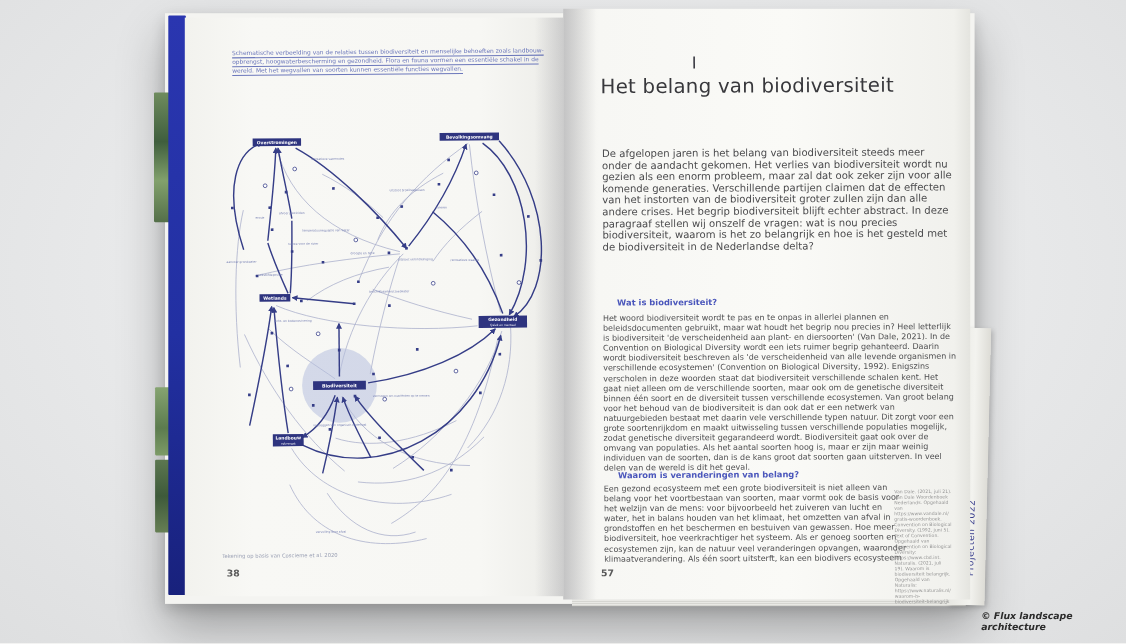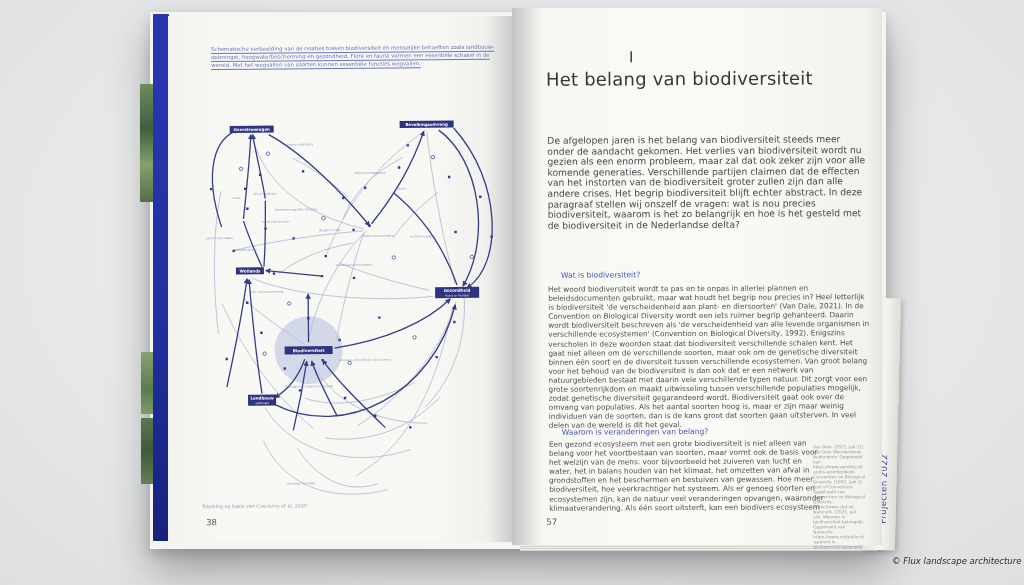--- a/index.html
+++ b/index.html
@@ -32,37 +32,37 @@
     box-shadow:2px 2px 5px rgba(0,0,0,.18);display:flex;align-items:flex-end;justify-content:center;}
   .tab-label{writing-mode:vertical-rl;transform:rotate(180deg);color:#3a3f8e;font-size:8.5px;
     letter-spacing:.4px;margin-bottom:26px;margin-left:8px;}
   .stack-bottom{position:absolute;left:380px;top:539px;width:358px;height:6px;z-index:3;
     background:repeating-linear-gradient(180deg,#e9e9e5 0 1px,#d6d6d1 1px 2px);}
   
   .lp-inner{position:absolute;inset:0;transform:rotate(-0.5deg);}
   .caption-top{position:absolute;left:45px;top:28px;color:#6b77bb;font-size:5.4px;line-height:8px;
     text-decoration:underline;text-decoration-thickness:.5px;text-underline-offset:1.5px;white-space:nowrap;}
   .caption-bottom{position:absolute;left:32px;top:487px;color:#9aa0b4;font-size:4.8px;}
-  .pageno{color:#5a5a5a;font-size:8.5px;}
+  .pageno{color:#5a5a5a;font-size:8.5px;font-weight:bold;}
   .pn-left{position:absolute;left:36px;top:500px;}
   .pn-right{position:absolute;left:33px;top:508px;}
   
   .rp-inner{position:absolute;inset:0;transform:rotate(-0.3deg);color:#474747;}
   .chapter-numeral{position:absolute;left:118px;top:40px;font-size:15px;color:#3c3c44;}
   .page-title{position:absolute;left:35px;top:60px;font-size:18px;color:#38383c;letter-spacing:.2px;}
   .intro{position:absolute;left:36px;top:127px;width:320px;font-size:9.2px;line-height:10.6px;color:#4a4a4c;}
-  .subhead{position:absolute;color:#4a56bb;font-size:7.6px;}
+  .subhead{position:absolute;color:#4a56bb;font-size:7.6px;font-weight:bold;}
   .sh1{left:49px;top:262px;}
   .sh2{left:49px;top:419px;}
   .body-text{position:absolute;font-size:7.3px;line-height:9.1px;color:#4f4f51;text-align:left;}
   .bt1{left:36px;top:276px;width:322px;}
   .bt2{left:36px;top:431px;width:278px;}
   .footnote{position:absolute;left:300px;top:437px;width:52px;font-size:4.2px;line-height:5px;
     color:#8b8b8b;opacity:.9;word-break:break-word;}
-  .credit{position:absolute;left:892px;top:556px;font-size:8.5px;font-style:italic;color:#2b2b2b;z-index:9;}
+  .credit{position:absolute;left:892px;top:556px;font-size:8.5px;font-style:italic;color:#2b2b2b;z-index:9;font-weight:bold;}
   svg text{font-family:"DejaVu Sans",sans-serif;}
 </style>
 </head>
 <body>
 
 <div class="scene">
   <div class="book">
     <div class="pages-wrap"></div>
     <div class="sliver sliver-top"></div>
     <div class="sliver sliver-mid"></div>

